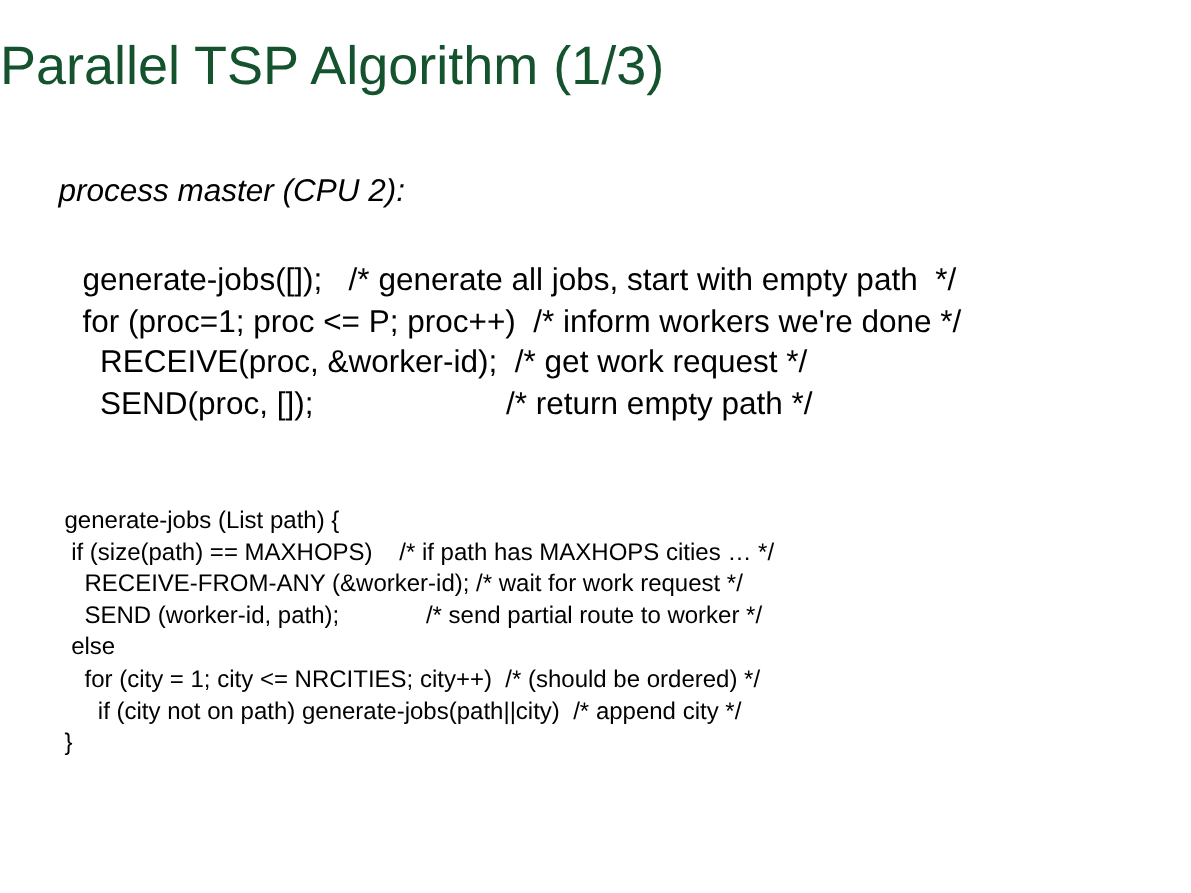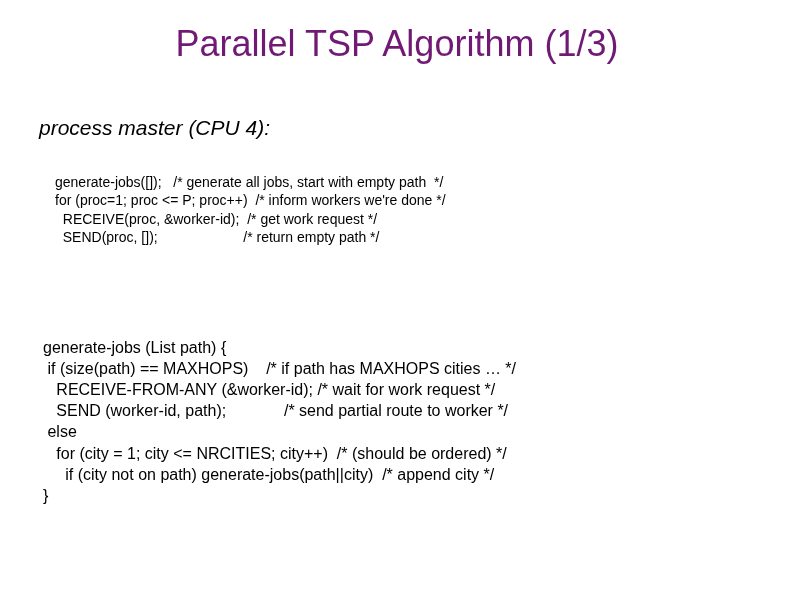--- a/index.html
+++ b/index.html
@@ -10,58 +10,58 @@
     font-family: Arial, Helvetica, sans-serif;
     color: #000000;
     position: relative;
     overflow: hidden;
   }
   .title {
     position: absolute;
     top: 23px;
     left: 0;
     width: 100%;
-    text-align: center;
+    text-align: left;
     font-size: 36px;
-    color: #701a75;
+    color: #14532d;
     font-weight: normal;
   }
   .subtitle {
     position: absolute;
     top: 116px;
     left: 39px;
     font-size: 21px;
     font-style: italic;
     color: #000000;
   }
   .block1 {
     position: absolute;
     top: 173px;
     left: 55px;
-    font-size: 14px;
+    font-size: 21px;
     line-height: 1.32;
     color: #000000;
     white-space: pre;
   }
   .block2 {
     position: absolute;
     top: 337px;
     left: 43px;
     font-size: 16px;
     line-height: 1.32;
     color: #000000;
     white-space: pre;
   }
 </style>
 </head>
 <body>
 
 <div class="title">Parallel TSP Algorithm (1/3)</div>
 
-<div class="subtitle">process master (CPU 4):</div>
+<div class="subtitle">process master (CPU 2):</div>
 
 <div class="block1"><span>generate-jobs([]);   /* generate all jobs, start with empty path  */</span>
 <span>for (proc=1; proc &lt;= P; proc++)  /* inform workers we're done */</span>
 <span>  RECEIVE(proc, &amp;worker-id);  /* get work request */</span>
 <span>  SEND(proc, []);                      /* return empty path */</span></div>
 
 <div class="block2"><span>generate-jobs (List path) {</span>
 <span> if (size(path) == MAXHOPS)    /* if path has MAXHOPS cities … */</span>
 <span>   RECEIVE-FROM-ANY (&amp;worker-id); /* wait for work request */</span>
 <span>   SEND (worker-id, path);             /* send partial route to worker */</span>

